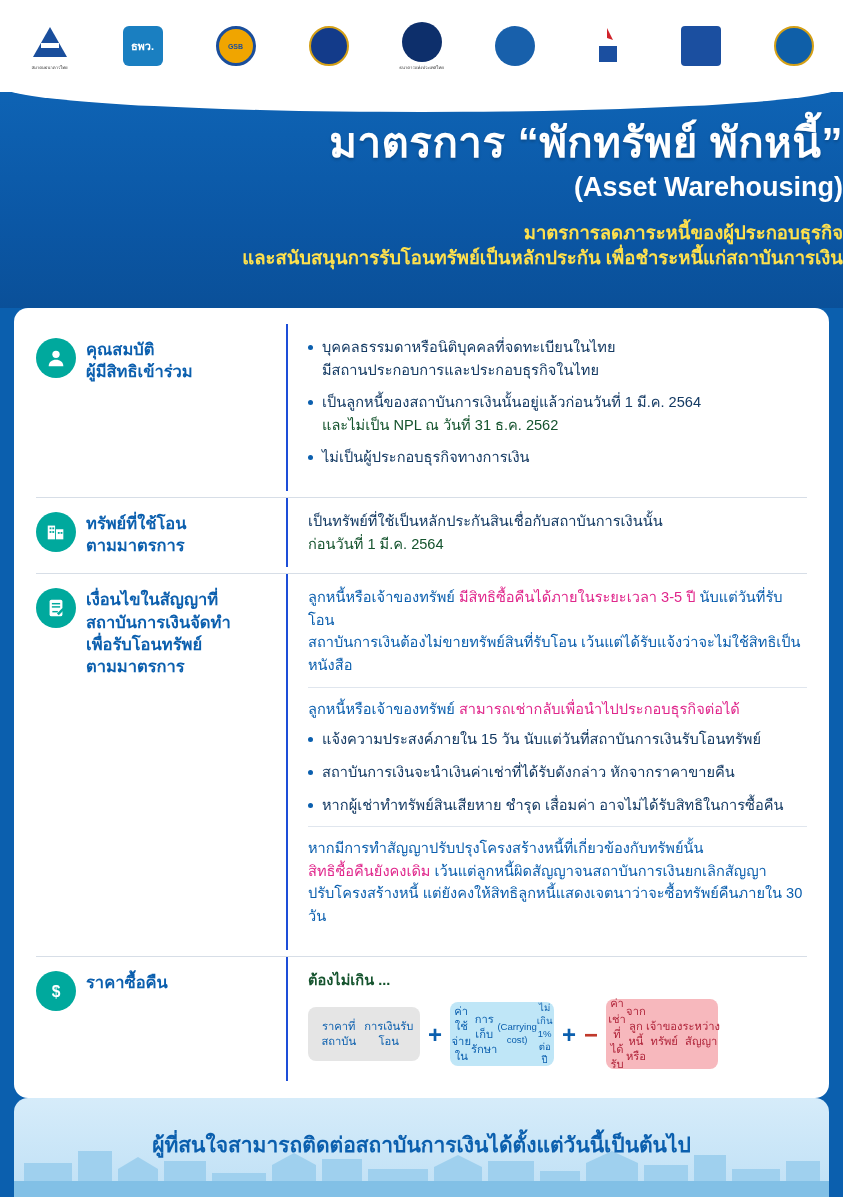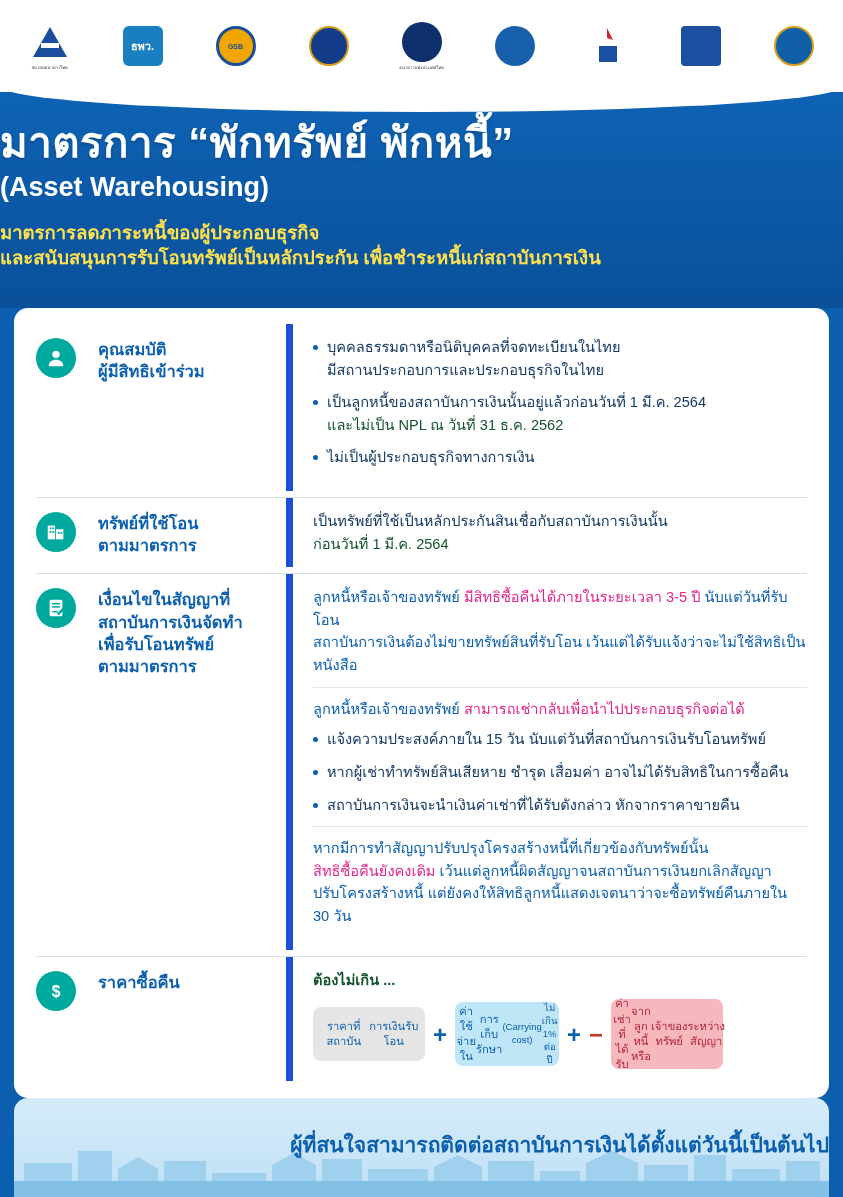--- a/index.html
+++ b/index.html
@@ -75,21 +75,21 @@
     border-bottom-right-radius: 50% 100%;
     z-index: 4;
   }
 
   
   .header {
     position: absolute;
     top: 92px; left: 0;
     width: 843px; height: 216px;
     background: linear-gradient(180deg,#0e63b4 0%, #0b57a5 60%, #0a5099 100%);
-    text-align: left;
+    text-align: right;
     color: #fff;
     z-index: 2;
   }
   .title-th {
     font-size: 42px;
     font-weight: bold;
     margin-top: 28px;
     letter-spacing: .5px;
     line-height: 1.1;
     text-shadow: 0 2px 3px rgba(0,0,0,.2);
@@ -123,41 +123,41 @@
     border-radius: 14px;
     z-index: 3;
     padding: 16px 0 0 0;
     overflow: hidden;
   }
 
   .row { display: flex; padding: 0 22px; }
   .left-col {
     width: 250px;
     display: flex;
-    gap: 22px;
+    gap: 10px;
     padding-top: 12px;
   }
   .icon-circle {
     width: 40px; height: 40px; min-width:40px;
     border-radius: 50%;
     background: #00a99d;
     display: flex; align-items: center; justify-content: center;
     color: #fff;
     margin-top: 2px;
   }
   .left-label {
     font-size: 16.5px;
     font-weight: bold;
     color: #0b5fae;
     line-height: 1.35;
     padding-top: 2px;
   }
   .right-col {
     flex: 1;
-    border-left: 7px solid #1d4ed8;
+    border-left: 2px solid #1d4ed8;
     padding: 12px 0 12px 20px;
     font-size: 14.6px;
     color: #143a63;
     line-height: 1.55;
   }
   .sep { height:1px; background:#d7dee7; margin: 6px 22px 0 22px; }
 
   ul.bul { list-style: none; margin: 0; padding: 0; }
   ul.bul li {
     position: relative;
@@ -215,21 +215,21 @@
     border-top-left-radius: 14px;
     border-top-right-radius: 14px;
     overflow: hidden;
     z-index: 4;
   }
   .skyline { position:absolute; bottom:0; left:0; width:815px; height:62px; }
   .footer-text {
     position: absolute;
     left: 14px; bottom: 36px;
     width: 815px;
-    text-align: right;
+    text-align: center;
     font-size: 21px;
     font-weight: bold;
     color: #0b5fae;
     z-index: 6;
   }
 </style>
 </head>
 <body>
 
 <div class="logo-bar">
@@ -372,22 +372,22 @@
       </div>
 
       <div class="hr-light"></div>
 
       <div class="blk">
         <div>
           <span class="blue">ลูกหนี้หรือเจ้าของทรัพย์ </span><span class="magenta">สามารถเช่ากลับเพื่อนำไปประกอบธุรกิจต่อได้</span>
         </div>
         <ul class="bul" style="margin-top:8px">
           <li>แจ้งความประสงค์ภายใน 15 วัน นับแต่วันที่สถาบันการเงินรับโอนทรัพย์</li>
+          <li>สถาบันการเงินจะนำเงินค่าเช่าที่ได้รับดังกล่าว หักจากราคาขายคืน</li>
           <li>หากผู้เช่าทำทรัพย์สินเสียหาย ชำรุด เสื่อมค่า อาจไม่ได้รับสิทธิในการซื้อคืน</li>
-          <li>สถาบันการเงินจะนำเงินค่าเช่าที่ได้รับดังกล่าว หักจากราคาขายคืน</li>
         </ul>
       </div>
 
       <div class="hr-light"></div>
 
       <div class="blk">
         <div class="blue">หากมีการทำสัญญาปรับปรุงโครงสร้างหนี้ที่เกี่ยวข้องกับทรัพย์นั้น</div>
         <div>
           <span class="magenta">สิทธิซื้อคืนยังคงเดิม</span><span class="blue"> เว้นแต่ลูกหนี้ผิดสัญญาจนสถาบันการเงินยกเลิกสัญญา</span>
         </div>

